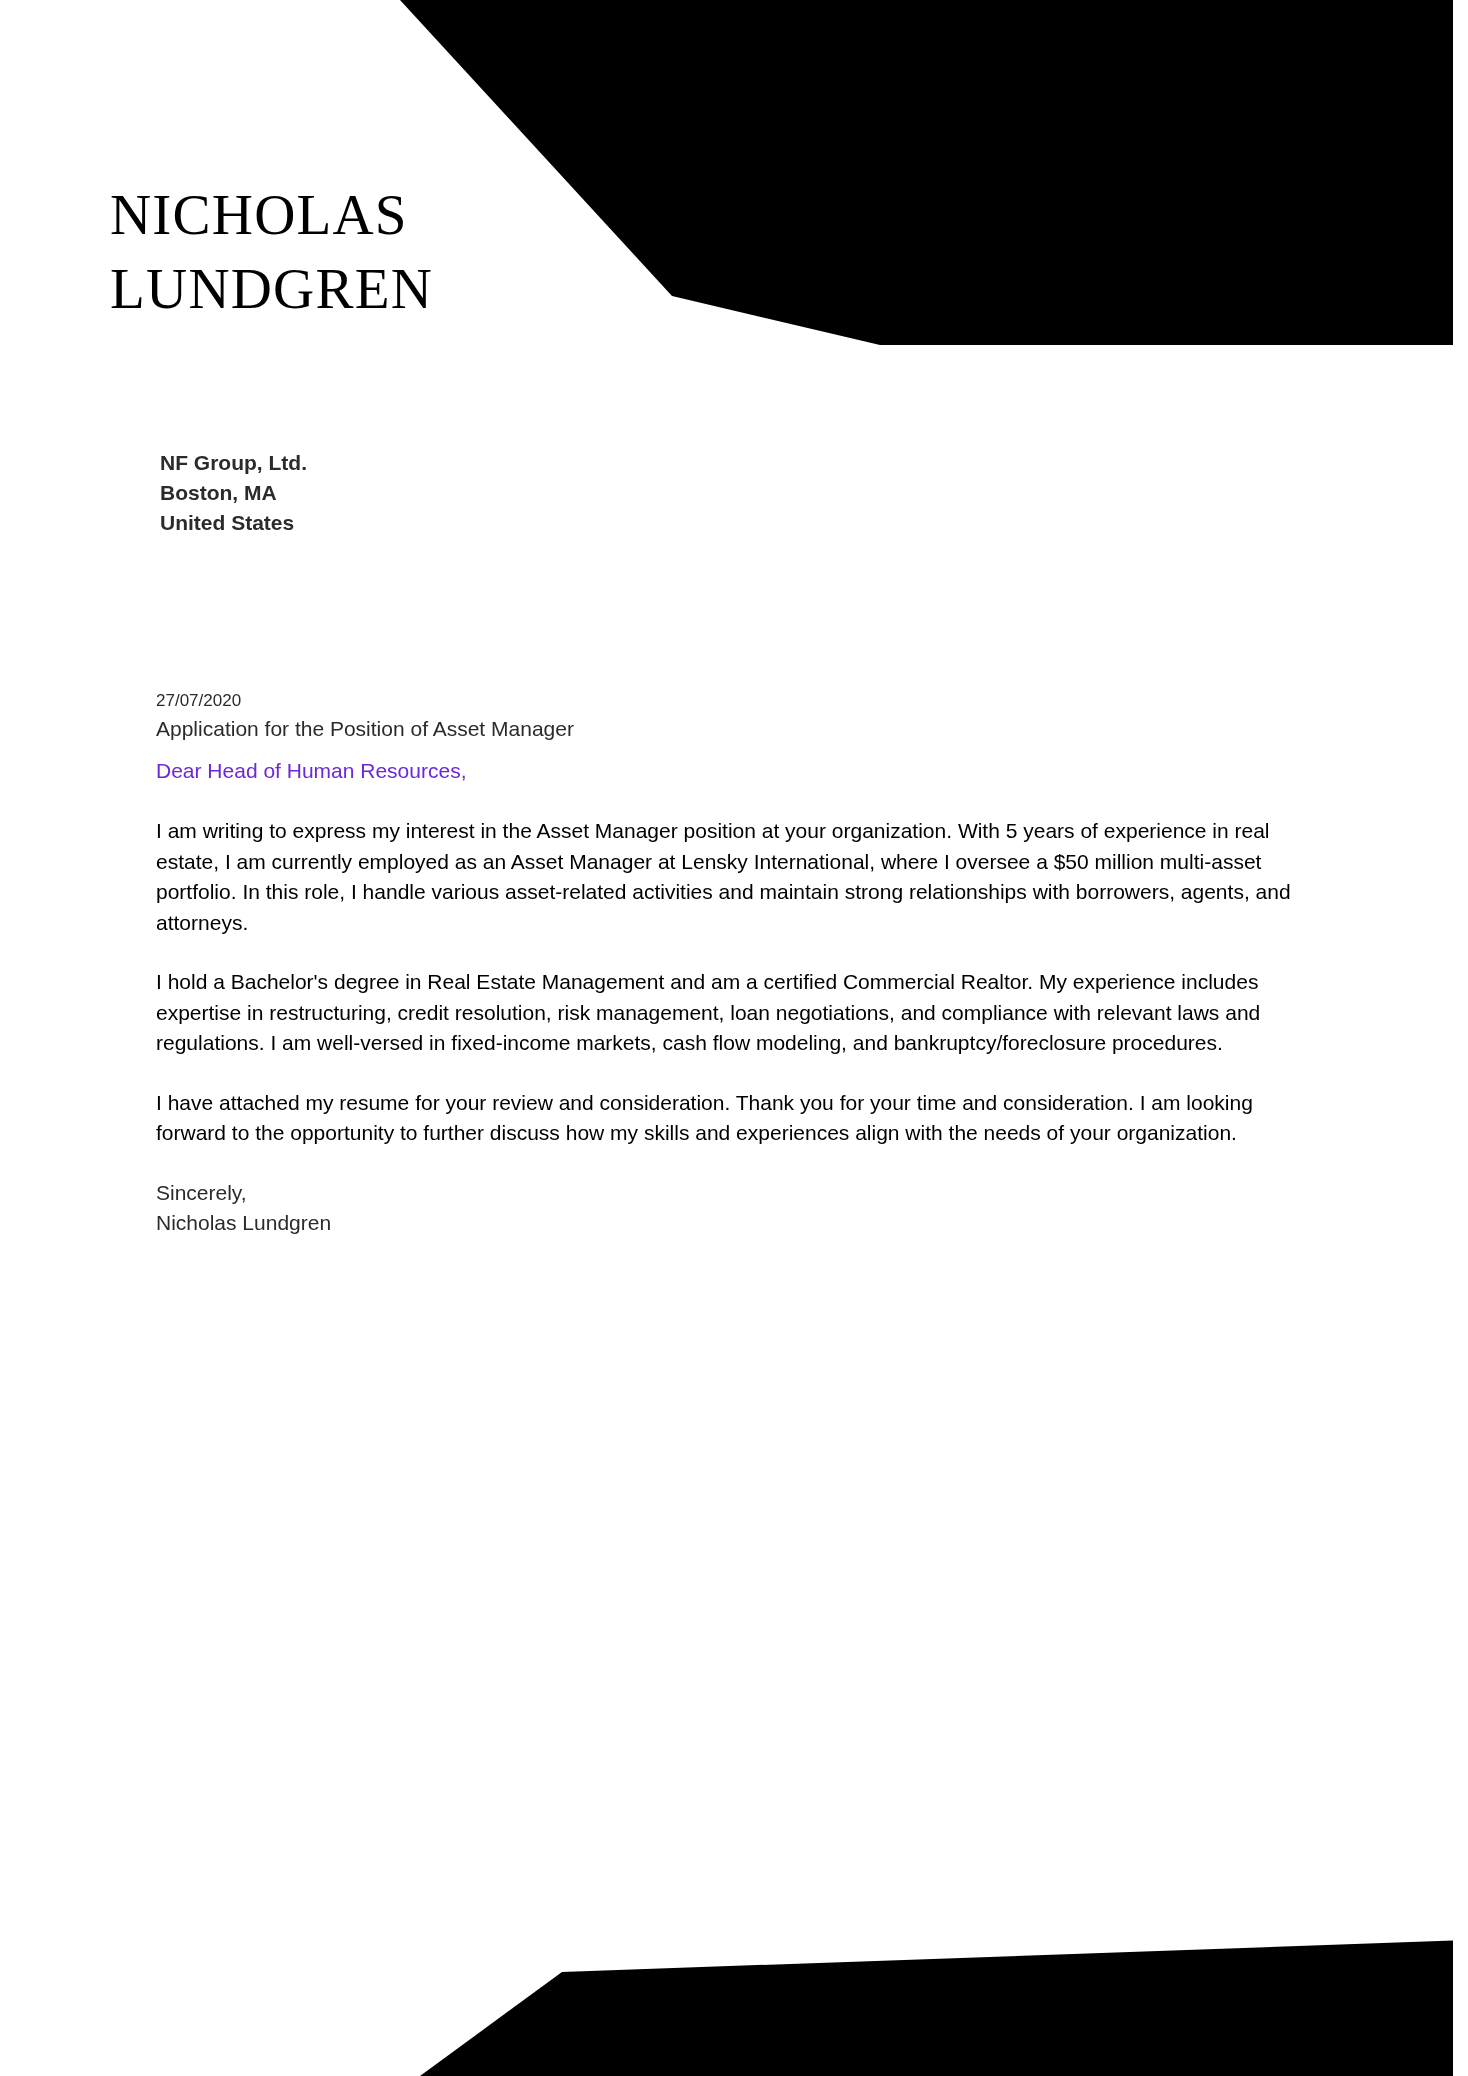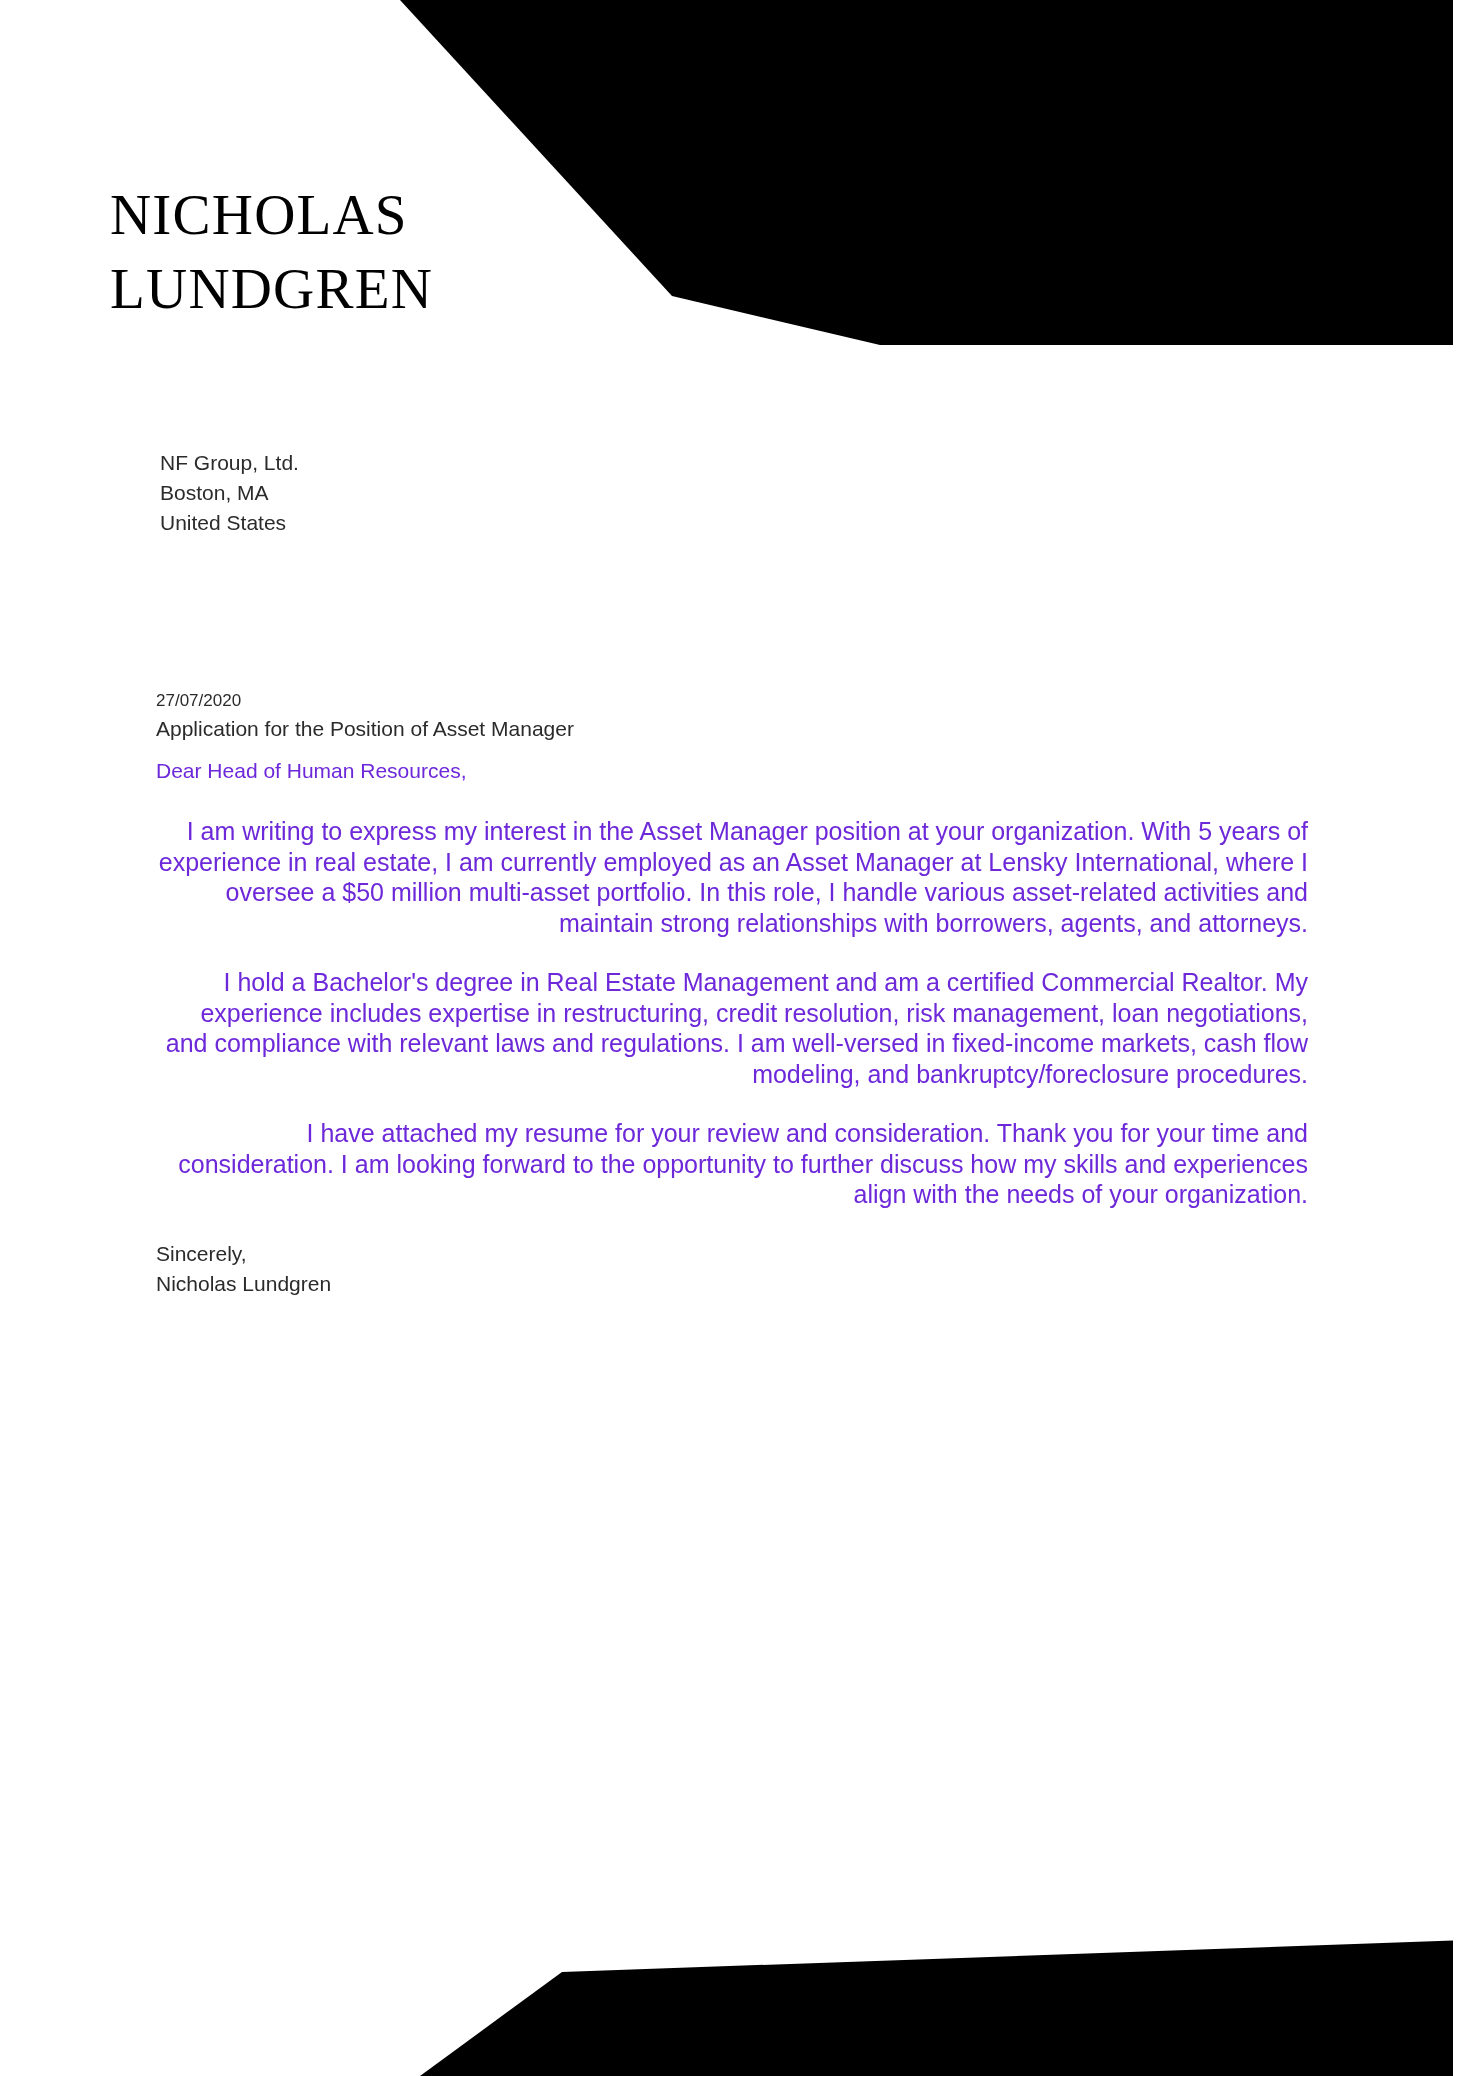--- a/index.html
+++ b/index.html
@@ -75,20 +75,21 @@
   .recipient {
     position: absolute;
     left: 160px;
     top: 448px;
     z-index: 2;
   }
   .recipient-line {
     font-size: 21px;
     line-height: 30px;
     color: #2b2b2b;
+    font-weight: bold;
   }
 
   
   .letter {
     position: absolute;
     left: 156px;
     top: 688px;
     width: 1152px;
     z-index: 2;
   }
@@ -103,25 +104,25 @@
     color: #2b2b2b;
     margin-bottom: 12px;
   }
   .salutation {
     font-size: 21px;
     line-height: 30px;
     color: #6d28d9;
     margin-bottom: 30px;
   }
   .para {
-    font-size: 25px;
+    font-size: 21px;
     line-height: 30.5px;
-    color: #6d28d9;
+    color: #000000;
     margin: 0 0 29px 0;
-    text-align: right;
+    text-align: left;
   }
   .closing {
     font-size: 21px;
     line-height: 30px;
     color: #2b2b2b;
   }
 </style>
 </head>
 <body>
 

